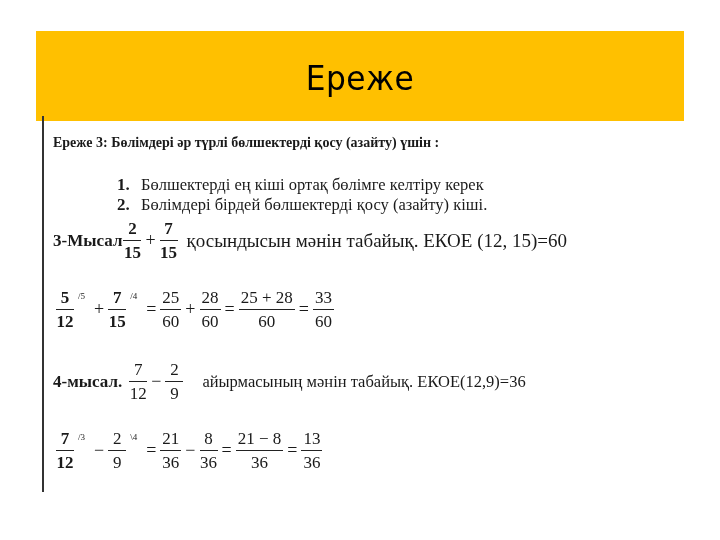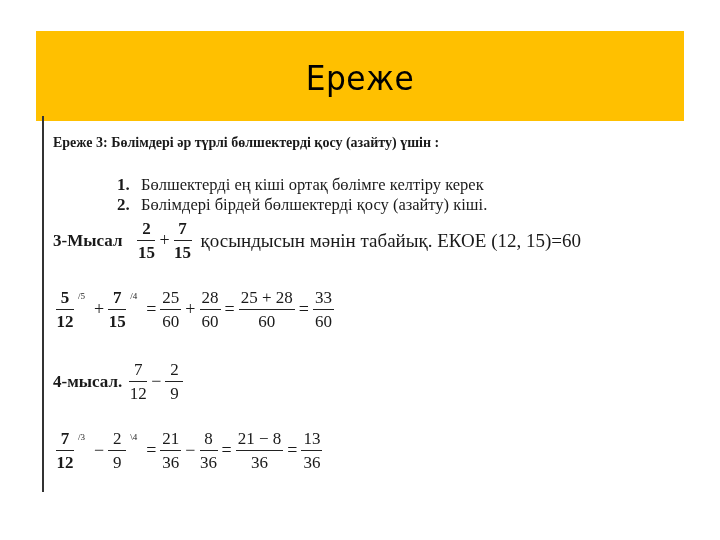--- a/index.html
+++ b/index.html
@@ -30,21 +30,21 @@
       display:inline-flex; flex-direction:column; align-items:center; line-height:1;
       margin:0 1px;
     }
     .frac .n { padding:0 2px 3px 2px; border-bottom:1.3px solid #222; min-width:14px; text-align:center; }
     .frac .d { padding-top:3px; text-align:center; }
     .bold { font-weight:bold; }
     .op { margin:0 3px; font-size:18px; }
     .sup { font-size:9px; position:relative; top:-14px; margin-left:3px; margin-right:6px; }
 
     .ex3 { left:53px; top:220px; font-size:17px; }
-    .ex3 .label { font-weight:bold; margin-right:14px; }
+    .ex3 .label { font-weight:bold; }
     .ex3 .text { margin-left:8px; font-size:19px; }
 
     .calc3 { left:55px; top:289px; font-size:17px; }
     .ex4 { left:53px; top:361px; font-size:17px; }
     .ex4 .label { font-weight:bold; margin-right:6px; }
     .ex4 .text { margin-left:18px; font-size:16.5px; }
     .calc4 { left:55px; top:430px; font-size:17px; }
   </style>
 </head>
 <body>
@@ -116,20 +116,21 @@
   <span class="label">4-мысал.</span>
   <span class="frac">
     <span class="n">7</span>
     <span class="d">12</span>
   </span>
   <span class="op">−</span>
   <span class="frac">
     <span class="n">2</span>
     <span class="d">9</span>
   </span>
+  <span class="text">айырмасының мәнін табайық. ЕКОЕ(12,9)=36</span>
 </div>
 
 <div class="row calc4">
   <span class="frac bold">
     <span class="n">7</span>
     <span class="d">12</span>
   </span>
   <span class="sup">/3</span>
   <span class="op">−</span>
   <span class="frac">

